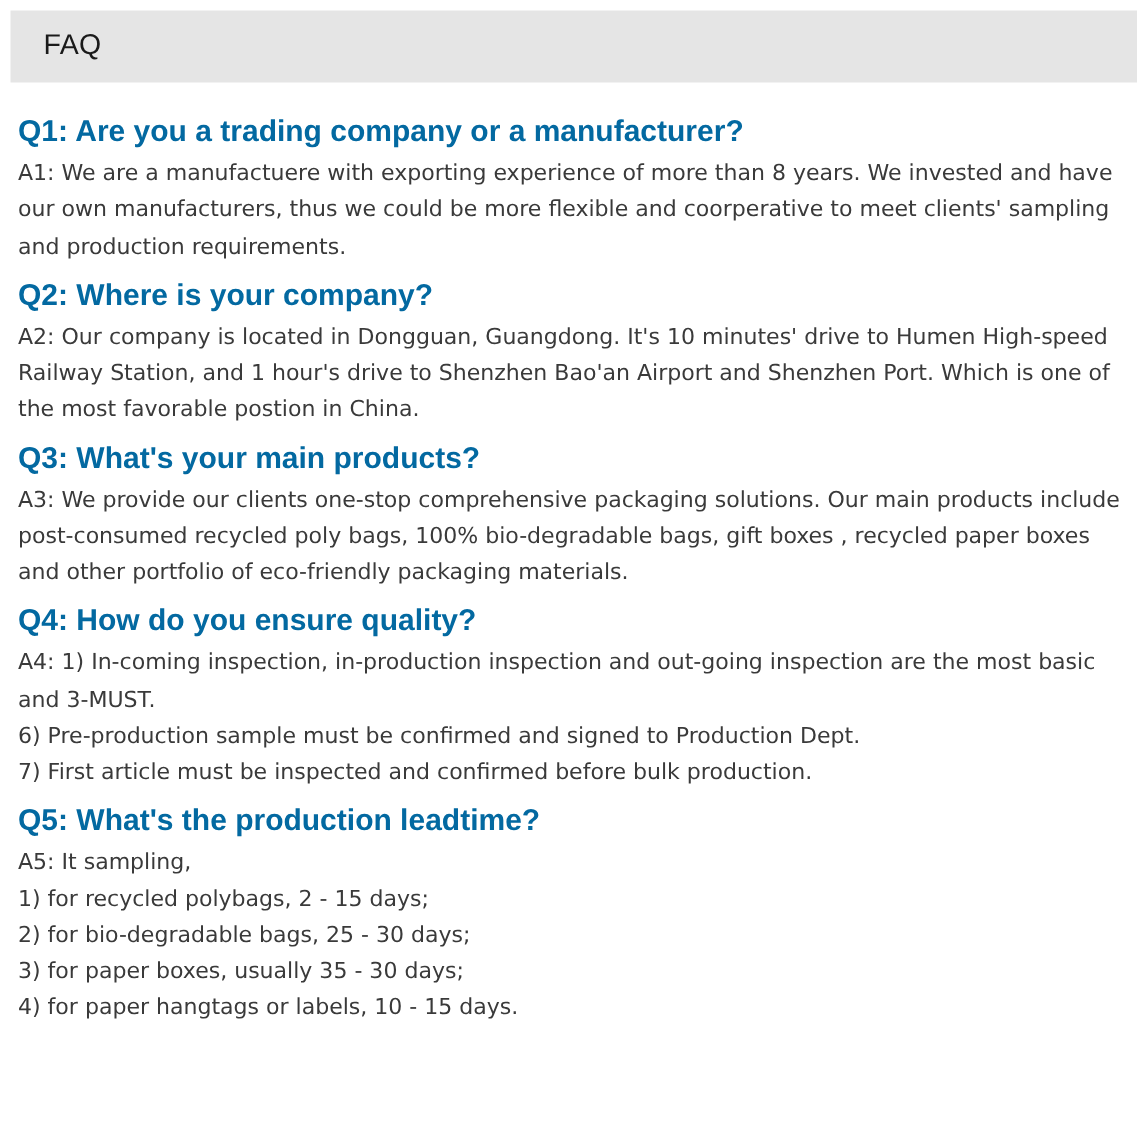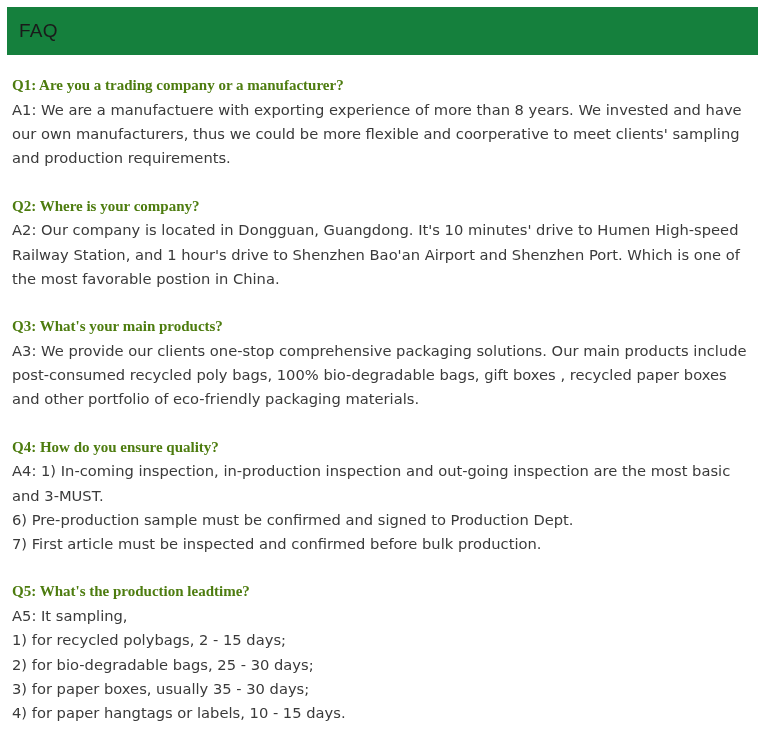--- a/index.html
+++ b/index.html
@@ -14,51 +14,51 @@
     color: #333333;
     overflow: hidden;
   }
   .page {
     width: 765px;
     height: 748px;
     position: relative;
     box-sizing: border-box;
   }
   .faq-header {
-    background: #15803d;
+    background: #e5e5e5;
     height: 48px;
     margin: 7px 7px 0 7px;
     display: flex;
     align-items: center;
-    padding-left: 12px;
+    padding-left: 22px;
     box-sizing: border-box;
   }
   .faq-header-title {
     font-size: 19px;
     color: #1a1a1a;
     font-family: "Liberation Sans", sans-serif;
     font-weight: normal;
     letter-spacing: 0.2px;
   }
   .faq-body {
     padding: 0 14px 0 12px;
   }
   .qa-block {
-    margin-top: 26px;
+    margin-top: 8px;
   }
   .qa-block:first-child {
     margin-top: 21px;
   }
   .question {
-    color: #4d7c0f;
+    color: #0369a1;
     font-weight: bold;
-    font-size: 15px;
+    font-size: 20px;
     line-height: 1.25;
     margin-bottom: 3px;
-    font-family: Liberation Serif, serif;
+    font-family: Liberation Sans, sans-serif;
   }
   .answer {
     color: #3a3a3a;
     font-size: 14.7px;
     line-height: 1.65;
     font-family: "DejaVu Sans", sans-serif;
   }
   .answer-line {
     display: block;
   }

